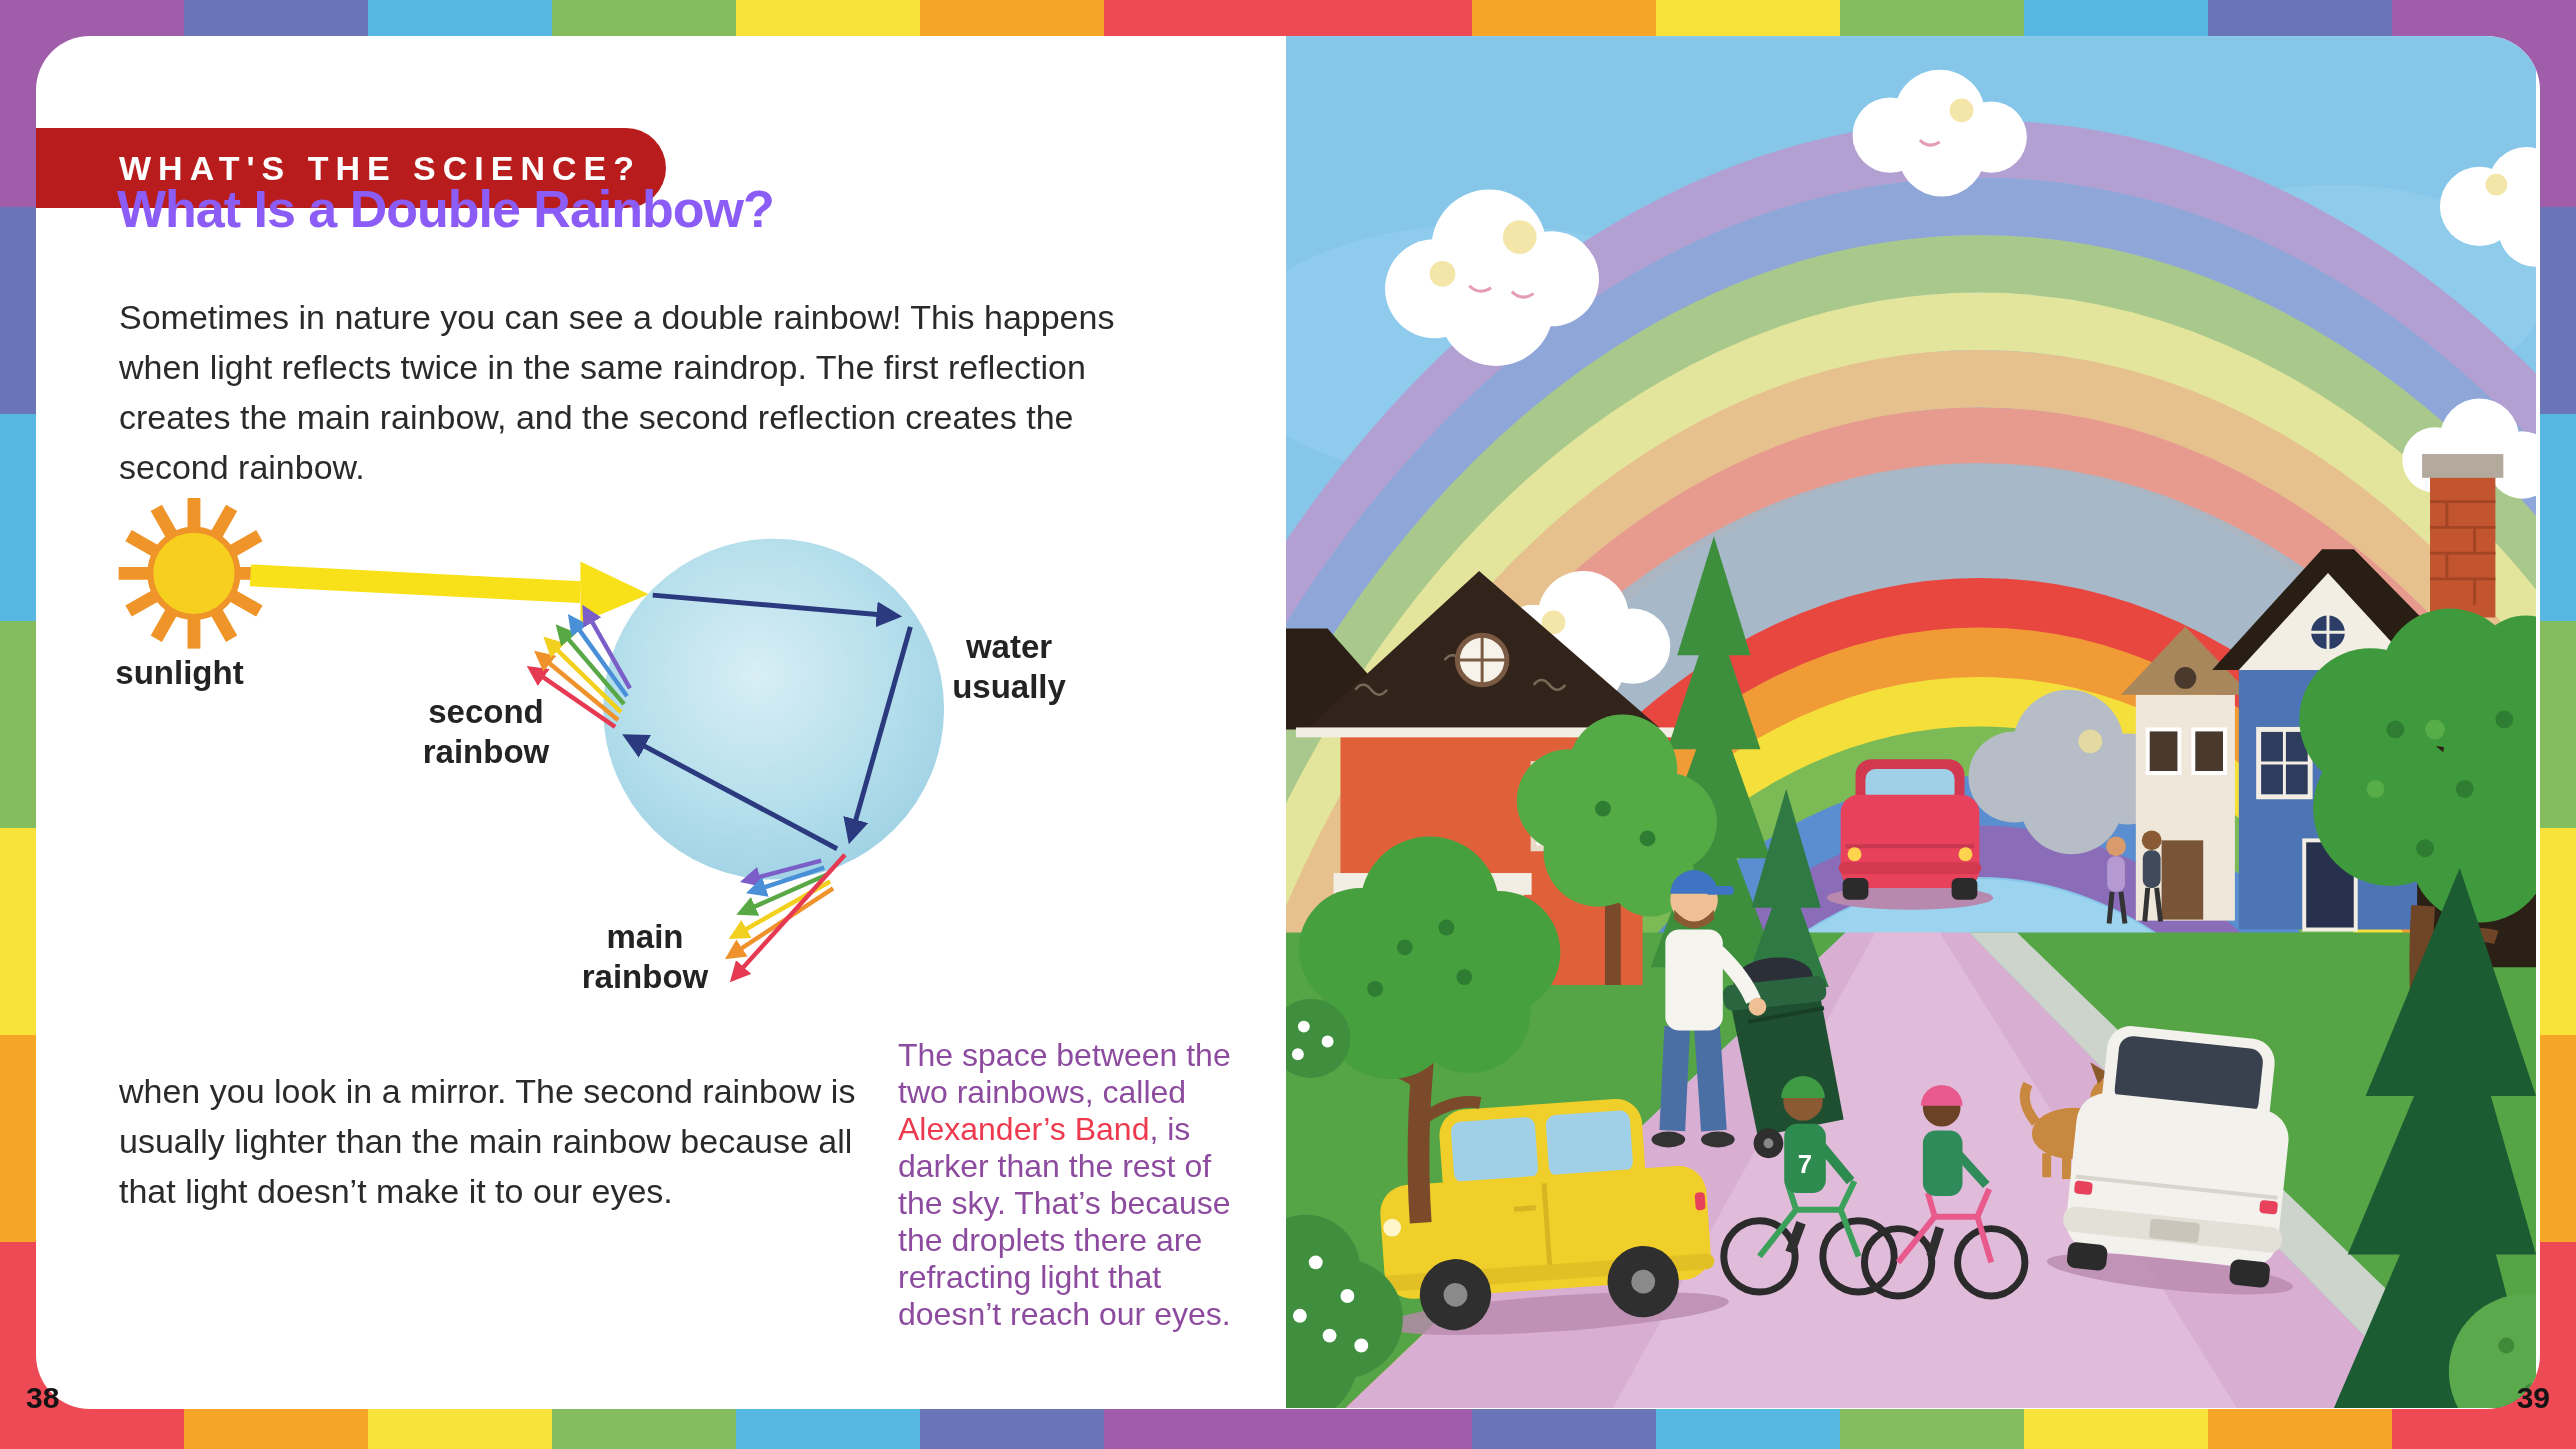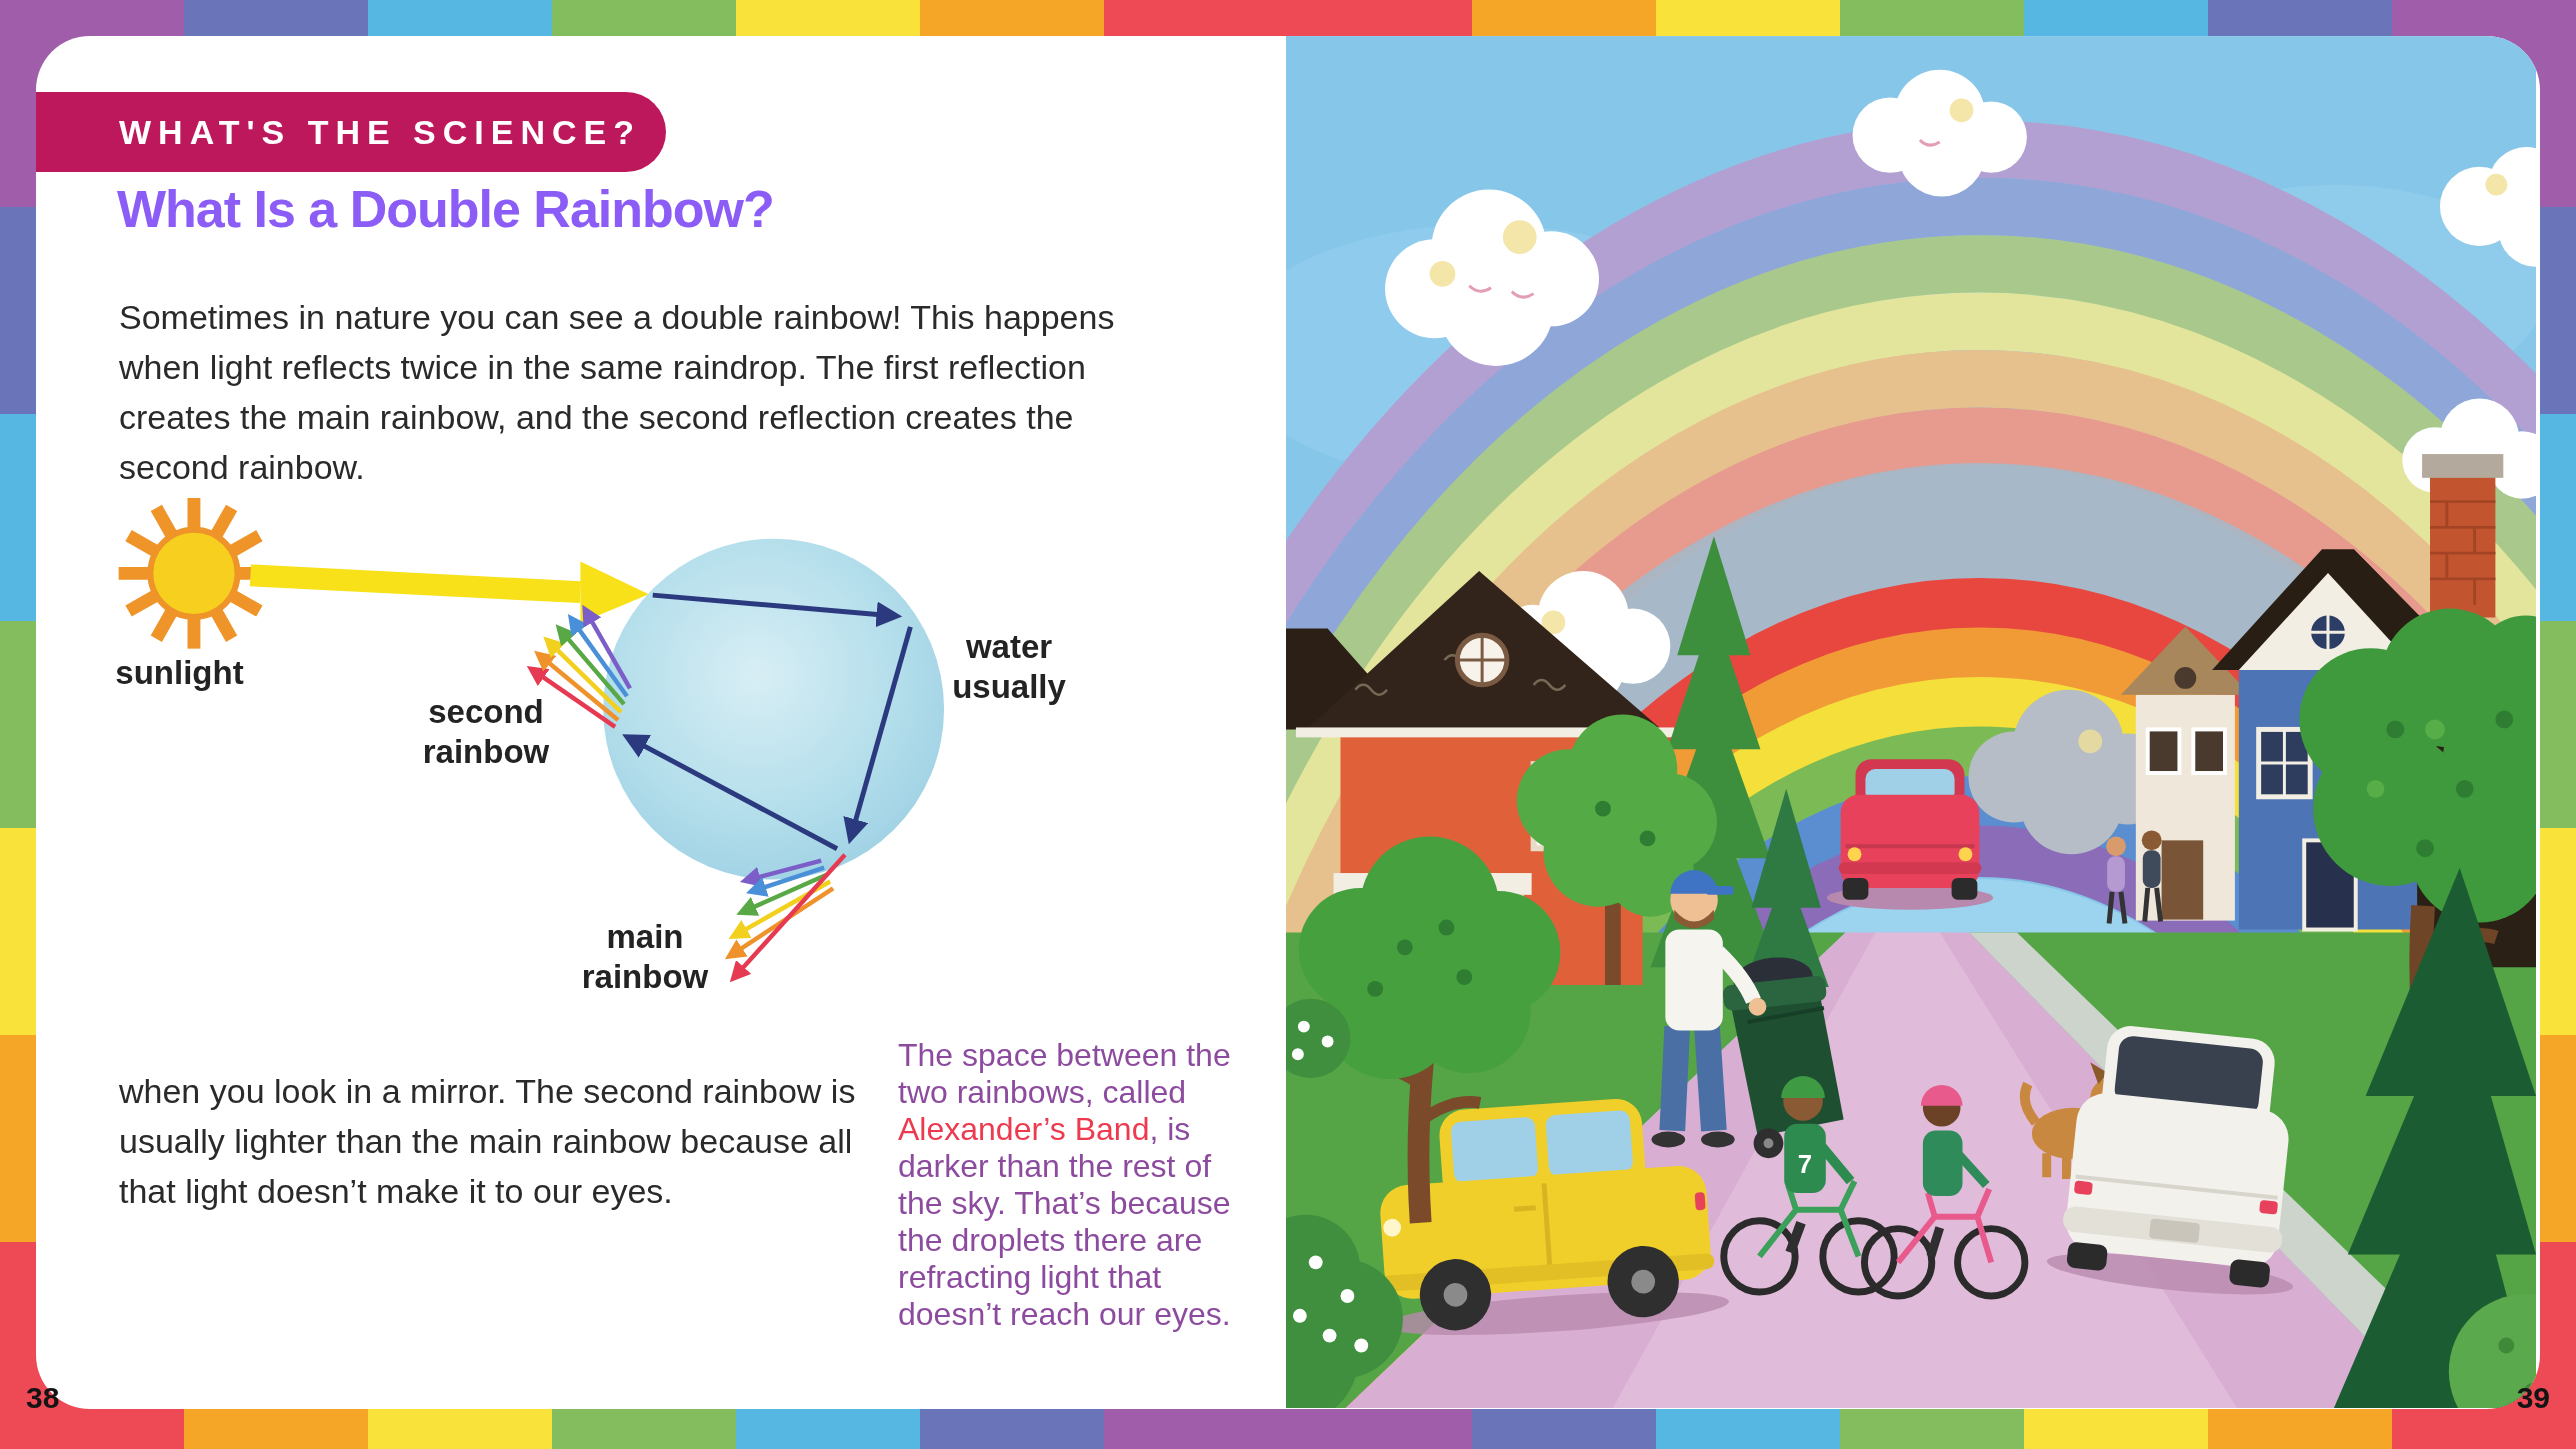--- a/index.html
+++ b/index.html
@@ -91,21 +91,21 @@
     <div style="background: rgb(249, 227, 59);"></div>
     <div style="background: rgb(245, 166, 38);"></div>
     <div style="background: rgb(238, 74, 86);"></div>
   </div>
 
 <div class="pagenum" id="pn-left">38</div>
 <div class="pagenum" id="pn-right">39</div>
 
 <div class="card">
 
-  <div class="badge" id="badge" style="background: #be185d;">
+  <div class="badge" id="badge" style="background: #b91c1c; margin-top: 36px;">
     <span style="color: rgb(255, 255, 255);">WHAT'S THE SCIENCE?</span>
   </div>
 
   <div class="title">What Is a Double Rainbow?</div>
 
   <div class="para" id="para-intro">
       <div class="line">Sometimes in nature you can see a double rainbow! This happens</div>
       <div class="line">when light reflects twice in the same raindrop. The first reflection</div>
       <div class="line">creates the main rainbow, and the second reflection creates the</div>
       <div class="line">second rainbow.</div>

